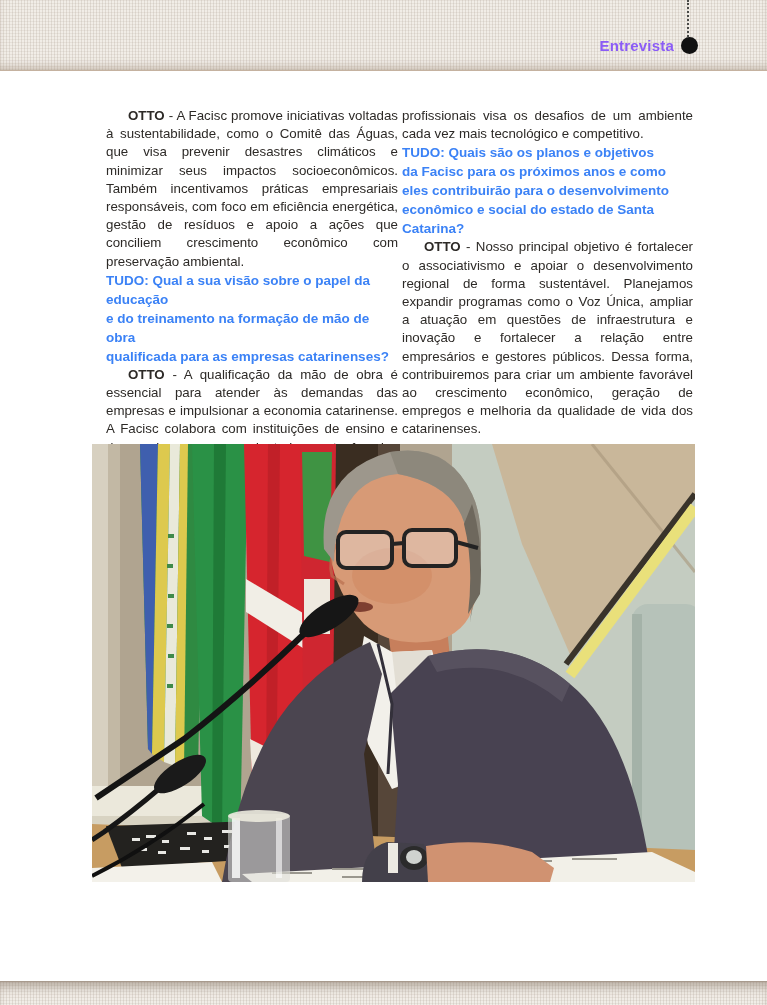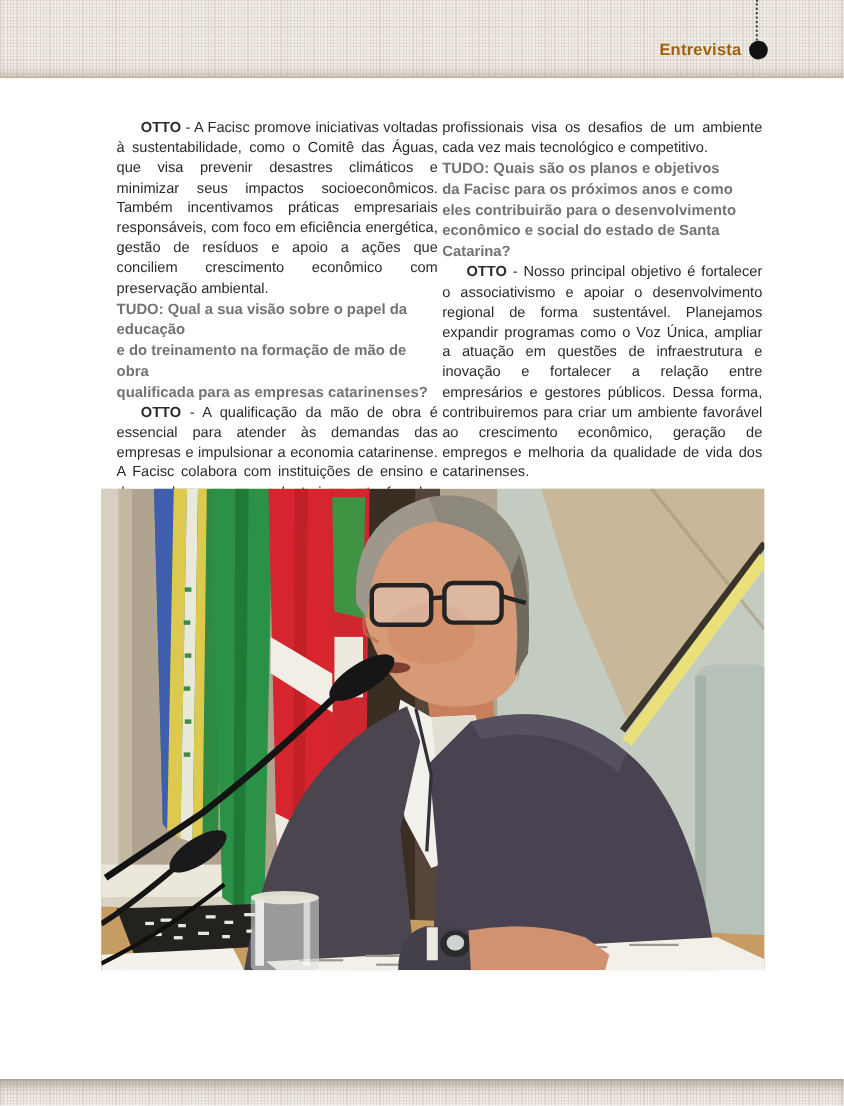--- a/index.html
+++ b/index.html
@@ -12,32 +12,32 @@
       repeating-linear-gradient(90deg, rgba(164,150,136,0.22) 0 1px, rgba(0,0,0,0) 1px 3px),
       repeating-linear-gradient(0deg, rgba(164,150,136,0.14) 0 1px, rgba(0,0,0,0) 1px 3px);}
   .band-top{top:0;height:70px;border-bottom:1px solid #c5b2a0;
     box-shadow: inset 0 -7px 9px -4px rgba(150,130,110,0.45);}
   .band-bottom{top:981px;height:73px;border-top:1px solid #a89a8d;
     box-shadow: inset 0 9px 10px -4px rgba(130,112,96,0.5);}
 
   .leader{position:absolute;left:687px;top:0;height:37px;width:0;
     border-left:2px dotted #4a4a48;}
   .section-tag{position:absolute;top:37px;right:69px;display:flex;align-items:center;gap:7px;}
-  .section-label{font-weight:700;font-size:15px;line-height:1;color:#a16207;letter-spacing:0.2px;padding-left:27px;}
+  .section-label{font-weight:700;font-size:15px;line-height:1;color:#8b5cf6;letter-spacing:0.2px;padding-left:27px;}
   .dot{width:17px;height:17px;border-radius:50%;background:#111;}
 
   
   .col{position:absolute;top:107px;width:292px;font-size:13.3px;line-height:18.2px;
     color:#2d2a27;text-align:justify;hyphens:auto;-webkit-hyphens:auto;}
   .col-left{left:106px;}
   .col-right{left:402px;width:291px;}
   .col p{margin:0;}
   .indent{text-indent:22px;}
   .speaker{font-weight:700;}
-  .question{font-weight:700;color:#737373;text-align:left;font-size:13.5px;
+  .question{font-weight:700;color:#3b82f6;text-align:left;font-size:13.5px;
     line-height:19px;margin:11px 0 11px;white-space:pre-line;hyphens:none;}
 
   
   .photo{position:absolute;left:92px;top:444px;width:603px;height:438px;margin:0;overflow:hidden;}
   .photo svg{display:block;}
 
   .page-number{position:absolute;top:30px;left:0;right:0;text-align:center;
     font-size:11px;color:#4a4a48;padding-left:17px;}
 </style>
 </head>

